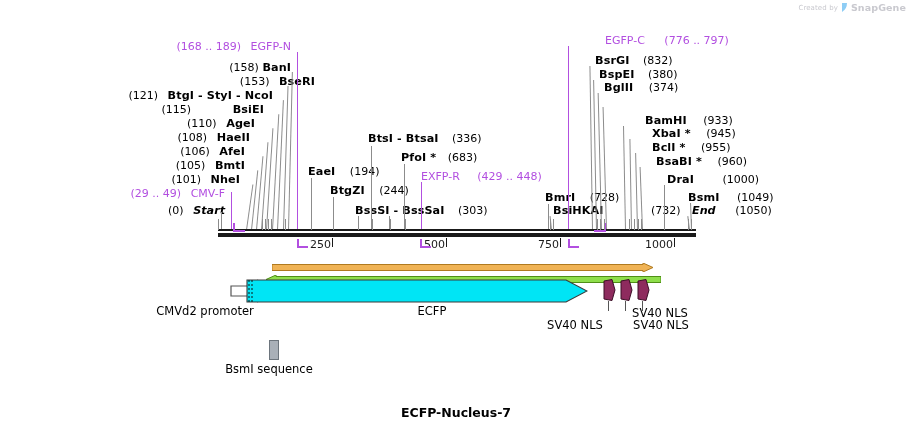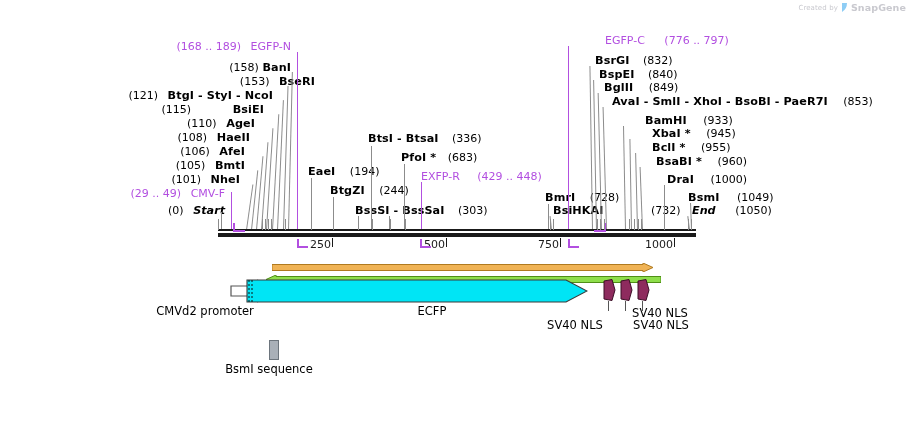--- a/index.html
+++ b/index.html
@@ -264,32 +264,28 @@
     <span class="feat-purple" style="margin-left:16px;">(776 .. 797)</span>
   </div>
 
   <div class="lbl" style="left:595px; top:55px;">
     <span class="enz">BsrGI</span>
     <span class="pos" style="margin-left:10px;">(832)</span>
   </div>
 
   <div class="lbl" style="left:599px; top:69px;">
     <span class="enz">BspEI</span>
-    <span class="pos" style="margin-left:10px;">(840)</span>
+    <span class="pos" style="margin-left:10px;">(380)</span>
   </div>
 
   <div class="lbl" style="left:604px; top:82px;">
     <span class="enz">BglII</span>
-    <span class="pos" style="margin-left:12px;">(849)</span>
-  </div>
-
-  <div class="lbl" style="left:612px; top:96px;">
-    <span class="enz">AvaI  -  SmlI  -  XhoI  -  BsoBI  -  PaeR7I</span>
-    <span class="pos" style="margin-left:12px;">(853)</span>
-  </div>
+    <span class="pos" style="margin-left:12px;">(374)</span>
+  </div>
+
 
   <div class="lbl" style="left:645px; top:115px;">
     <span class="enz">BamHI</span>
     <span class="pos" style="margin-left:13px;">(933)</span>
   </div>
 
   <div class="lbl" style="left:652px; top:128px;">
     <span class="enz">XbaI *</span>
     <span class="pos" style="margin-left:12px;">(945)</span>
   </div>
@@ -299,21 +295,21 @@
     <span class="pos" style="margin-left:12px;">(955)</span>
   </div>
 
   <div class="lbl" style="left:656px; top:156px;">
     <span class="enz">BsaBI *</span>
     <span class="pos" style="margin-left:12px;">(960)</span>
   </div>
 
   <div class="lbl" style="left:667px; top:174px;">
     <span class="enz">DraI</span>
-    <span class="pos" style="margin-left:13px;">(1000)</span>
+    <span class="pos" style="margin-left:25px;">(1000)</span>
   </div>
 
   <div class="lbl" style="left:688px; top:192px;">
     <span class="enz">BsmI</span>
     <span class="pos" style="margin-left:14px;">(1049)</span>
   </div>
 
   <div class="lbl" style="left:692px; top:205px;">
     <span class="startend">End</span>
     <span class="pos" style="margin-left:16px;">(1050)</span>
@@ -451,14 +447,15 @@
   <div class="nls-tick" style="left:625px; top:301px; height:10px;"></div>
   <div class="nls-tick" style="left:642px; top:301px; height:10px;"></div>
 
   <div class="feat-label ctr" style="left:575px; top:318px;">SV40 NLS</div>
   <div class="feat-label ctr" style="left:660px; top:306px;">SV40 NLS</div>
   <div class="feat-label ctr" style="left:661px; top:318px;">SV40 NLS</div>
 
   <div class="kozak-box" style="left:269px; top:340px; width:8px; height:18px;"></div>
   <div class="feat-label ctr" style="left:269px; top:362px;">BsmI sequence</div>
 
+  <div class="title" style="top:405px;">ECFP-Nucleus-7</div>
 
 </div>
 
 </body></html>

